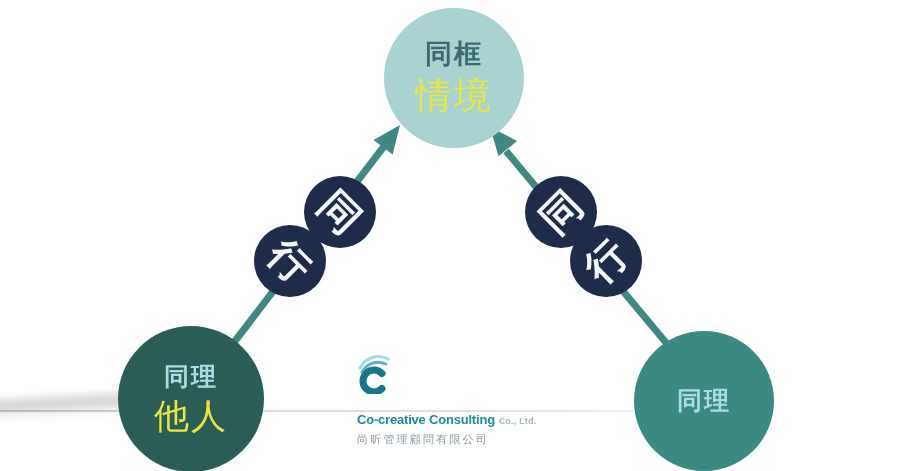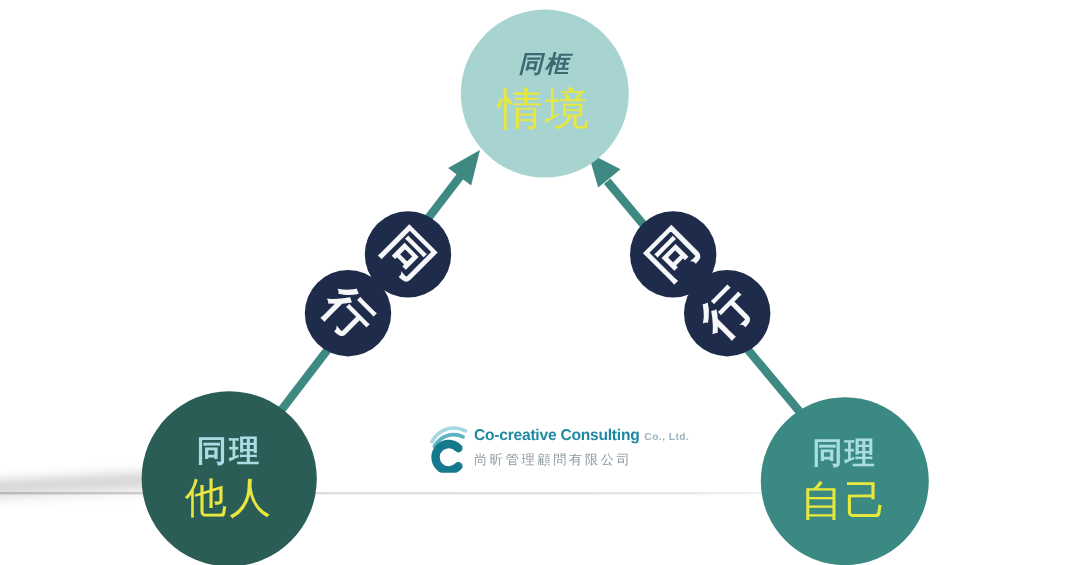--- a/index.html
+++ b/index.html
@@ -29,36 +29,36 @@
     filter:blur(5px);transform:rotate(-3deg);}
 
   .arrows{position:absolute;left:0;top:0;width:900px;height:471px;}
 
   .circle{position:absolute;border-radius:50%;display:flex;flex-direction:column;
     align-items:center;justify-content:center;line-height:1.18;text-align:center;}
   .circle.top{left:384px;top:8px;width:140px;height:140px;background:var(--top-circle-fill);}
   .circle.left{left:118px;top:326px;width:146px;height:146px;background:var(--left-circle-fill);}
   .circle.right{left:634px;top:331px;width:140px;height:140px;background:var(--right-circle-fill);}
   .c1{font-weight:bold;letter-spacing:2px;}
-  .circle.top .c1{font-size:20px;color:var(--top-label-color);font-style:italic;}
+  .circle.top .c1{font-size:27px;color:var(--top-label-color);}
   .circle.top .c2{font-size:37px;font-weight:normal;letter-spacing:2px;color:var(--accent-yellow);margin-top:3px;}
   .circle.left .c1,.circle.right .c1{font-size:25px;color:var(--pale-cyan);text-align:center;}
   .circle.left .c2,.circle.right .c2{font-size:35px;font-weight:normal;letter-spacing:2px;color:var(--accent-yellow);margin-top:3px;}
 
   .badge{position:absolute;width:72px;height:72px;border-radius:50%;background:var(--badge-fill);
     display:flex;align-items:center;justify-content:center;}
   .badge span{color:var(--badge-text);font-size:40px;font-weight:bold;line-height:1;}
   .badge.l-up{left:304px;top:176px;}
   .badge.l-low{left:254px;top:225px;}
   .badge.r-up{left:525px;top:176px;}
   .badge.r-low{left:570px;top:225px;}
   .rot-l span{transform:rotate(45deg);}
   .rot-r span{transform:rotate(-45deg);}
 
-  .logo{position:absolute;left:357px;top:354px;display:flex;align-items:flex-start;gap:4px;}
+  .logo{position:absolute;left:357px;top:354px;display:flex;align-items:flex-start;gap:16px;flex-direction:column;}
   .logo-mark{width:34px;height:40px;flex:0 0 auto;}
   .logo-text{display:flex;flex-direction:column;}
   .logo-en-row{white-space:nowrap;}
   .logo-en{font-size:13px;font-weight:bold;letter-spacing:-0.2px;color:var(--logo-teal);}
   .logo-suffix{font-size:8.5px;font-weight:bold;letter-spacing:0.4px;color:var(--logo-suffix-gray);margin-left:4px;}
   .logo-zh{font-size:11px;color:var(--logo-gray);letter-spacing:2.2px;margin-top:4px;white-space:nowrap;}
 </style>
 </head>
 <body>
 
@@ -92,21 +92,20 @@
     <div class="c2">情境</div>
   </div>
 
   <div class="circle left">
     <div class="c1">同理</div>
     <div class="c2">他人</div>
   </div>
 
   <div class="circle right">
     <div class="c1">同理</div>
-    <div class="c2">自己</div>
   </div>
 
   <div class="logo">
     <svg class="logo-mark" viewBox="0 0 34 40" xmlns="http://www.w3.org/2000/svg">
       <path d="M3 14 C 9 3, 21 0, 31 5" fill="none" stroke="#a5d8e0" stroke-width="3" stroke-linecap="round"></path>
       <path d="M5 18 C 10 9, 20 6, 29 10" fill="none" stroke="#5cb3c3" stroke-width="3" stroke-linecap="round"></path>
       <path d="M25 19.5 A 11 11 0 1 0 25 34.5" fill="none" stroke="#15798c" stroke-width="7" stroke-linecap="round"></path>
     </svg>
     <div class="logo-text">
       <div class="logo-en-row">

